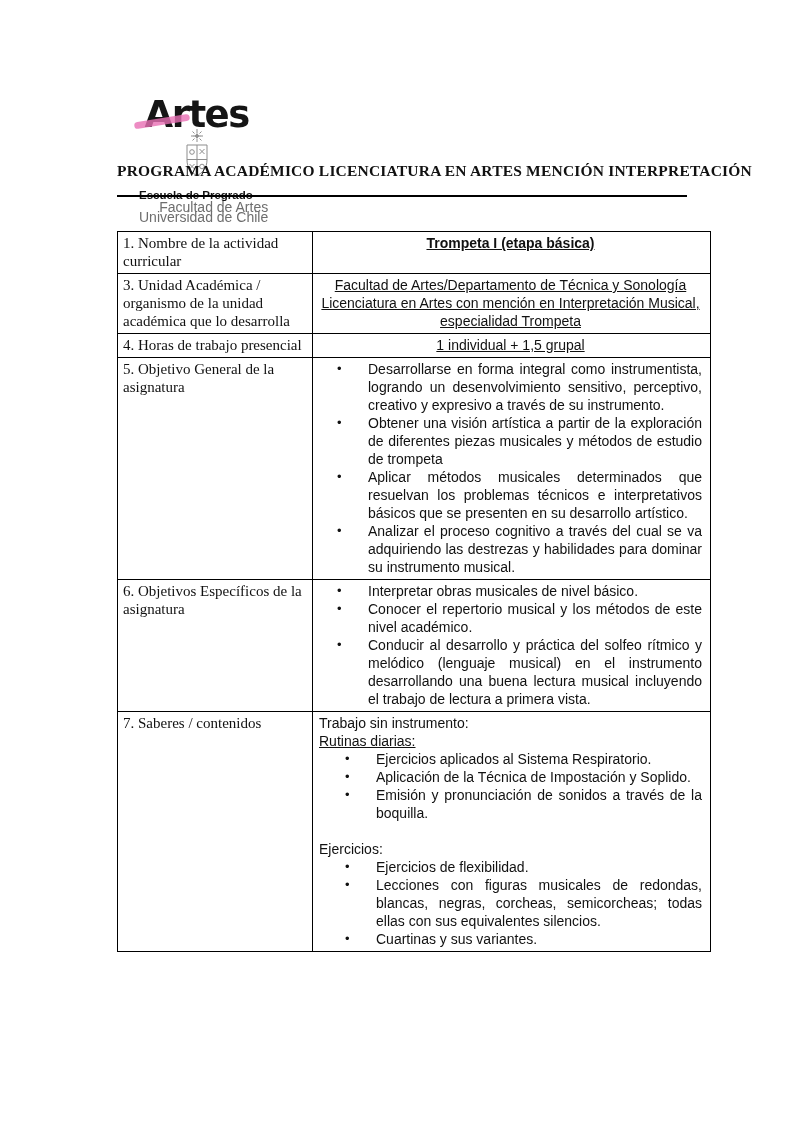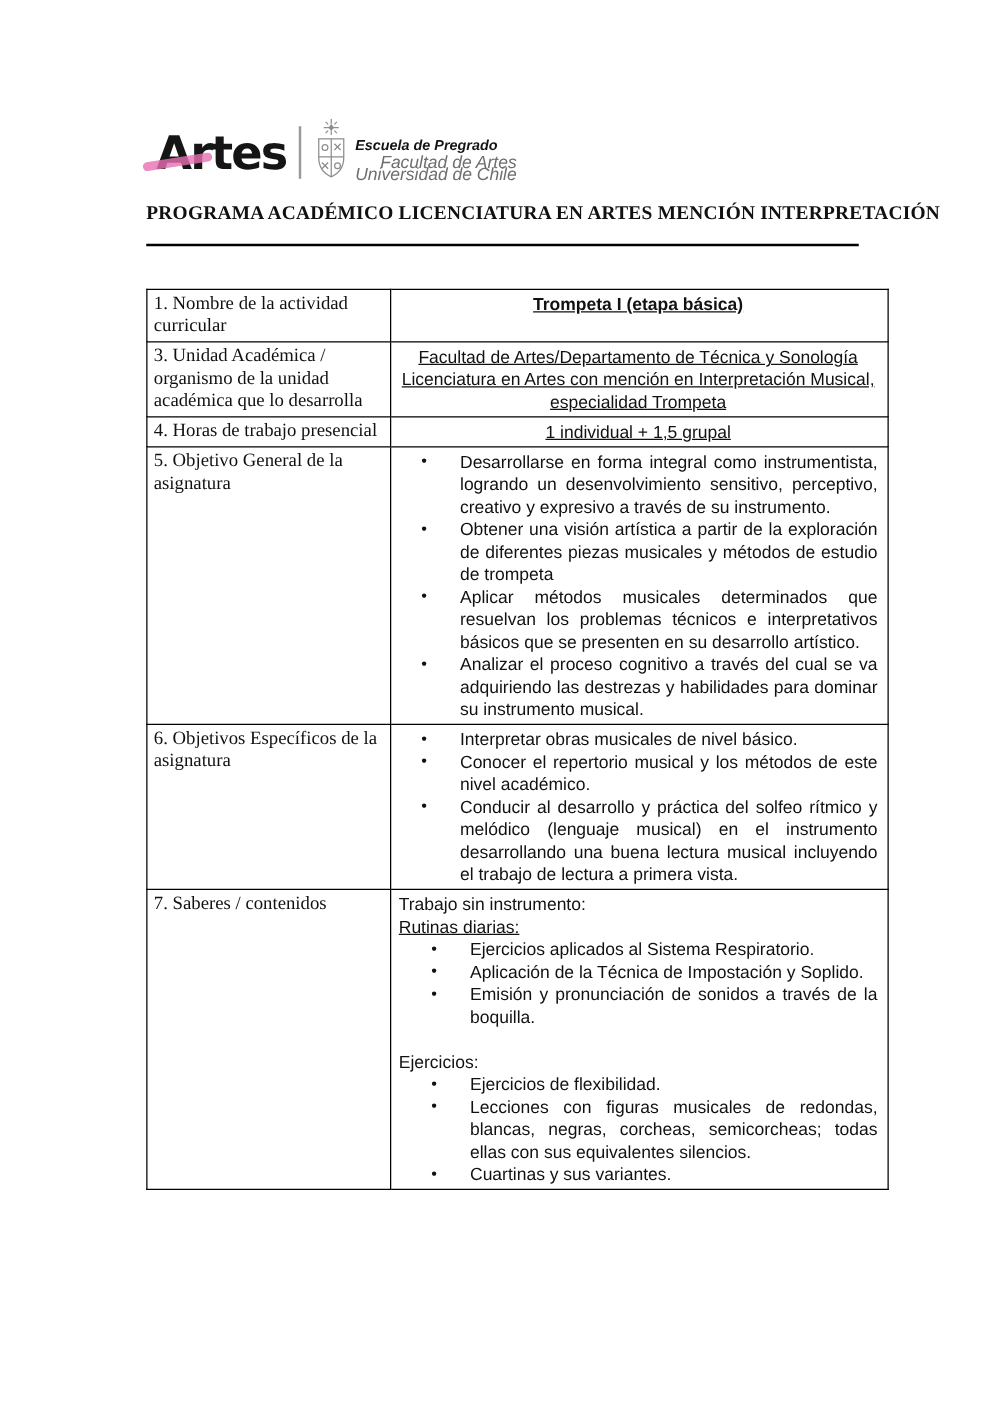--- a/index.html
+++ b/index.html
@@ -10,37 +10,37 @@
     color: #111;
     position: relative;
     overflow: hidden;
   }
   .page { position: absolute; inset: 0; background: #fff; }
   .content { position: absolute; left: 117px; top: 0; width: 570px; }
 
   
   .logo-row {
     position: absolute; top: 96px; left: 8px;
-    display: flex; align-items: center; height: 52px;
+    display: flex; align-items: center; height: 52px; flex-direction: column;
   }
   .brand-wrap { position: relative; display: inline-block; }
   .brand {
     font-family: "DejaVu Sans", sans-serif;
     font-weight: 700; font-size: 37px; letter-spacing: -1.5px;
     color: #151515; line-height: 1;
   }
   .brush {
     position: absolute; left: -11px; bottom: 8px;
     width: 56px; height: 7px; border-radius: 4px;
     transform: rotate(-9deg);
     opacity: 0.8;
   }
   .vbar { width: 2px; height: 42px; background: #9a9a9a; margin: 0 9px 0 10px; }
   .crest { flex: none; margin-top: -4px; }
-  .org { margin-left: 4px; padding-top: 10px; font-style: italic; }
+  .org { margin-left: 14px; padding-top: 10px; }
   .org-school { font-size: 11.5px; font-weight: 700; color: #141414; line-height: 13px; }
   .org-small { font-size: 14px; color: #6e6e6e; line-height: 10px; text-align: right; }
 
   
   .title-block {
     position: absolute; top: 162px; left: 0; width: 570px;
     text-align: center;
     font-family: "Liberation Serif", serif;
     font-weight: 700; font-size: 15.5px; letter-spacing: 0.2px;
     padding-bottom: 15px;

